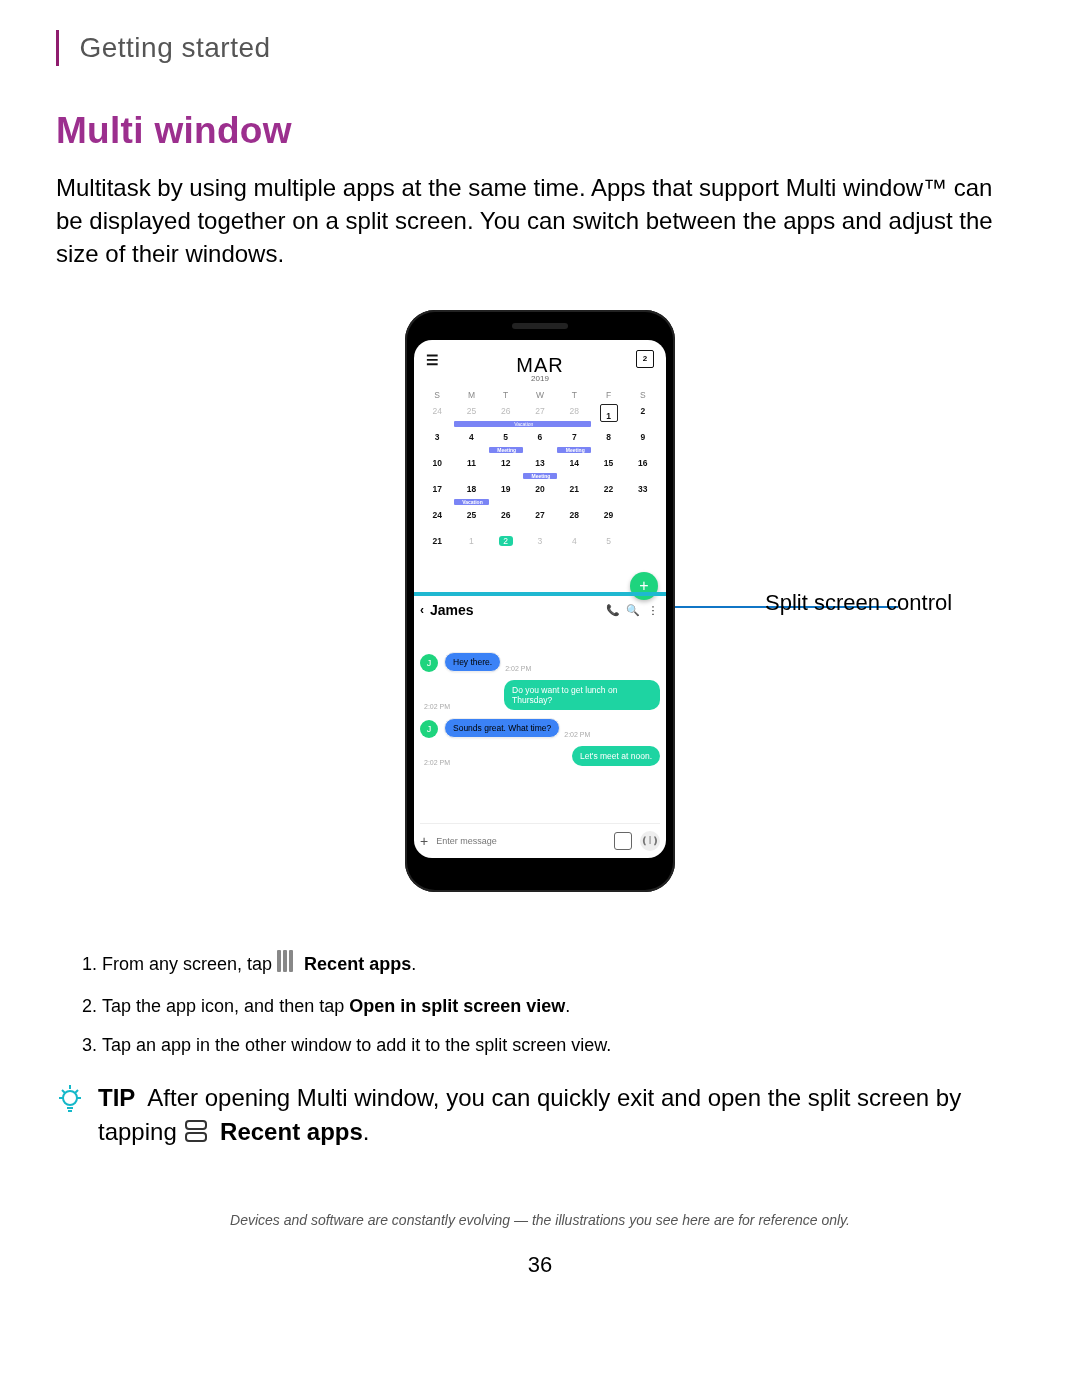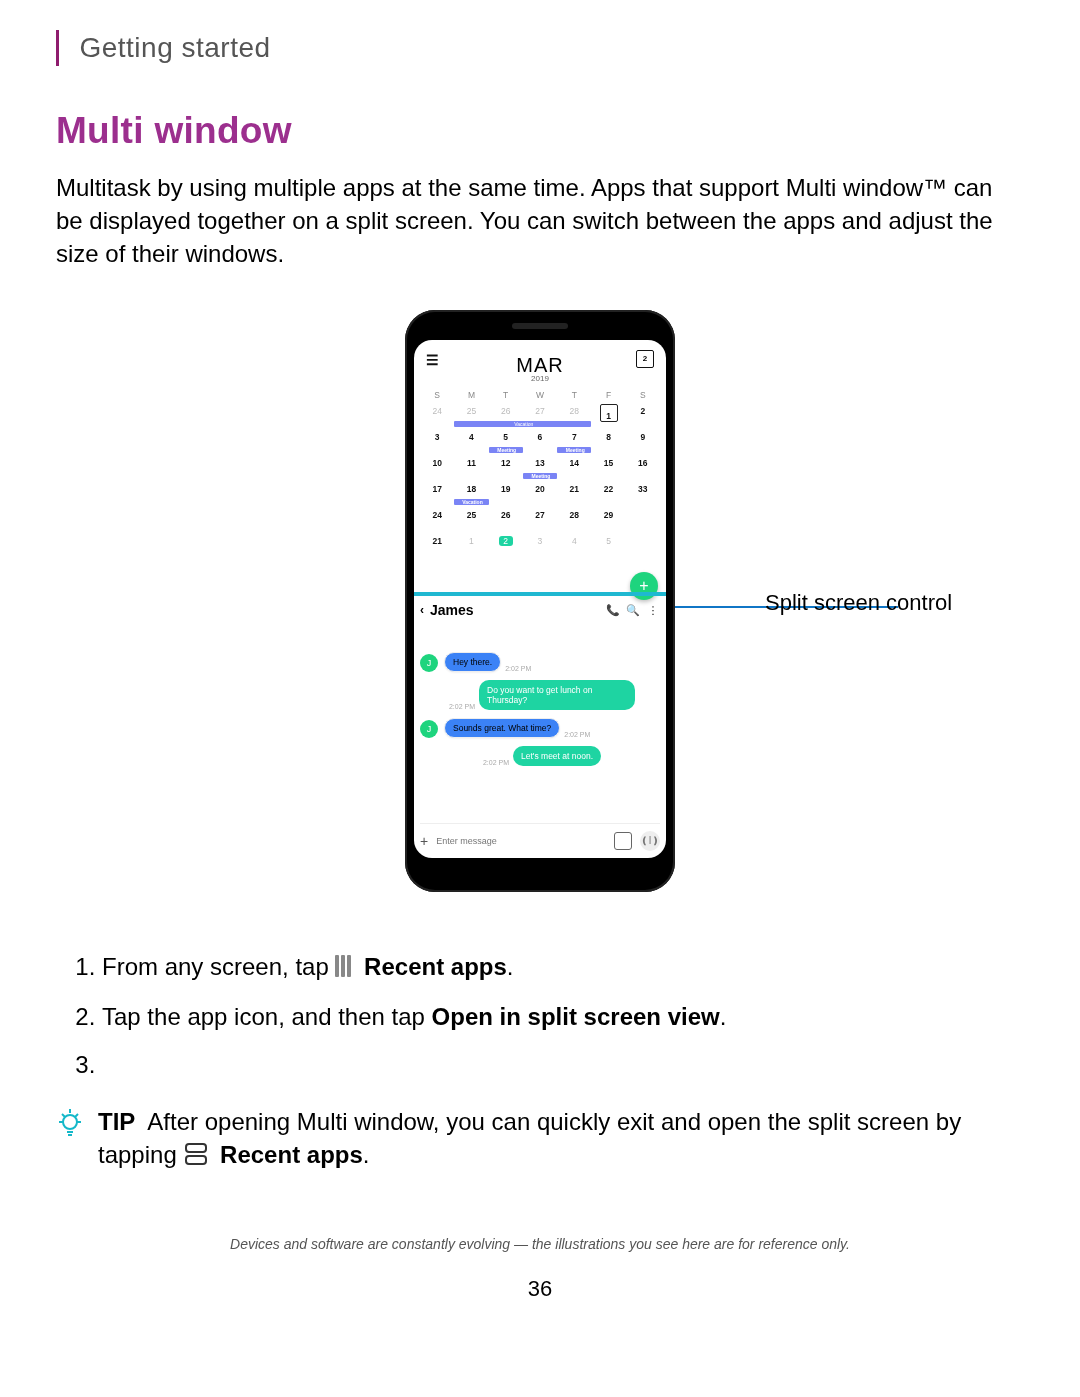--- a/index.html
+++ b/index.html
@@ -211,21 +211,21 @@
   }
   .msgs-hdr .back { font-size: 12px; font-weight: 700; }
   .msgs-hdr .name { font-weight: 700; font-size: 14px; flex:1; }
   .msgs-hdr .ico { width:14px; text-align:center; color:#111; font-size:11px; }
   .thread {
     font-size: 8.5px;
     padding-top: 20px;
   }
   .row { display:flex; align-items:flex-end; margin: 8px 0; }
   .row.incoming { }
-  .row.outgoing { justify-content:center; }
+  .row.outgoing { justify-content:space-between; }
   .avatar {
     width: 18px; height: 18px;
     border-radius: 50%;
     background: #1ed47e;
     color:#fff;
     font-size: 9px;
     line-height:18px;
     text-align:center;
     margin-right: 6px;
     flex:0 0 18px;
@@ -285,21 +285,21 @@
     position: absolute;
     top: 280px;
     left: 50%;
     transform: translateX(225px);
     font-size: 22px;
     color:#000;
   }
 
   
   .steps {
-    font-size: 24px;
+    font-size: 18px;
     margin: 0 0 22px 18px;
     padding-left: 28px;
   }
   .steps li {
     margin-bottom: 14px;
     line-height: 1.42;
   }
   .steps ul {
     list-style: disc;
     margin: 8px 0 0 24px;
@@ -609,20 +609,21 @@
       <span>From any screen, tap</span>
       <span class="icon-recent">
         <span class="bar"></span><span class="bar"></span><span class="bar"></span>
       </span>
       <span class="bold">Recent apps</span>.
     </li>
     <li>
       <span>Tap the app icon, and then tap </span><span class="bold">Open in split screen view</span>.
     </li>
     <li>
+      <span>Tap an app in the other window to add it to the split screen view.</span>
     </li>
   </ol>
 
   <div class="tip">
     <div class="tip-icon">
       <svg width="28" height="30" viewBox="0 0 28 30">
         <circle cx="14" cy="15" r="7" fill="none" stroke="#14b8c9" stroke-width="2"></circle>
         <line x1="14" y1="2" x2="14" y2="6" stroke="#14b8c9" stroke-width="2"></line>
         <line x1="3" y1="15" x2="7" y2="15" stroke="#14b8c9" stroke-width="2"></line>
         <line x1="21" y1="15" x2="25" y2="15" stroke="#14b8c9" stroke-width="2"></line>

